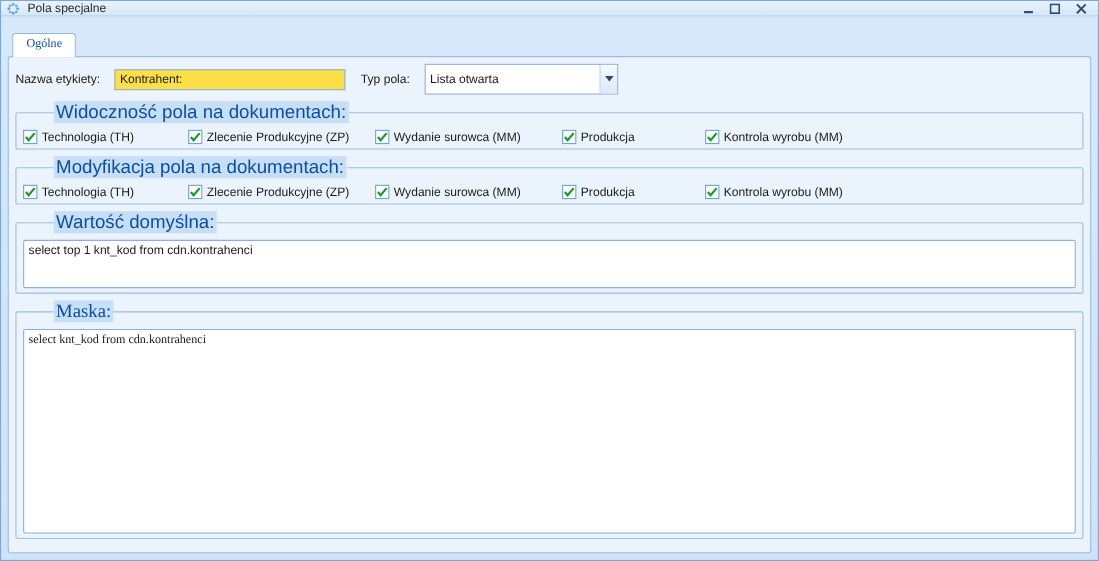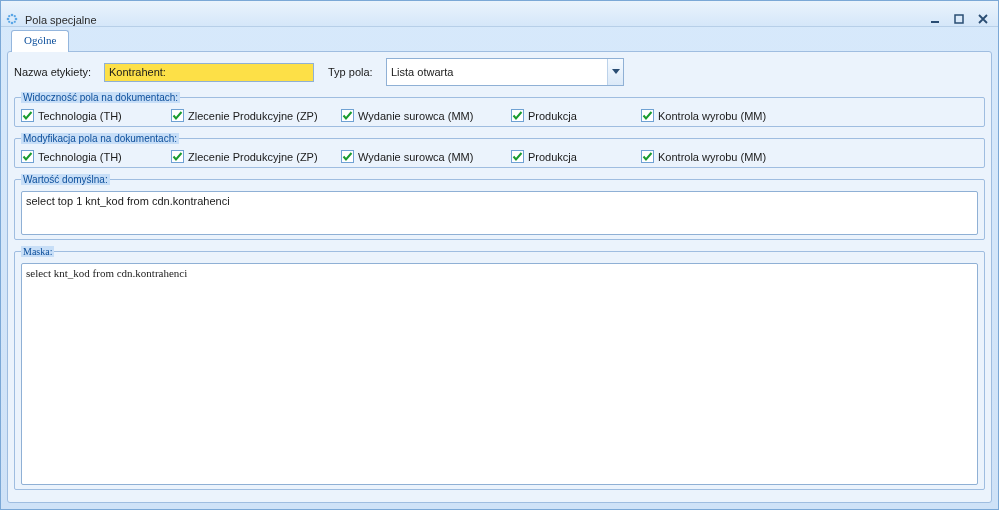--- a/index.html
+++ b/index.html
@@ -7,22 +7,22 @@
   body { background: #d6e7f7; width: 999px; height: 510px; overflow: hidden; }
 
   .window {
     width: 999px; height: 510px;
     background: linear-gradient(to bottom, #d7e9fb 0%, #cfe2f7 100%);
     border: 1px solid #7ba8d6;
     position: relative;
   }
 
   .titlebar {
-    height: 26px;
-    display: flex; align-items: flex-end;
+    height: 14px;
+    display: flex; align-items: center;
     padding: 0 4px;
     background: linear-gradient(to bottom, #eaf3fc, #d5e7f9);
     border-bottom: 1px solid #b7cfe8;
   }
   .titlebar .app-icon {
     width: 14px; height: 14px; margin-right: 6px;
     display: inline-flex; align-items: center; justify-content: center;
   }
   .titlebar .title { flex: 1; color: #2a2a2a; }
   .winbtn {
@@ -97,21 +97,21 @@
     color: #8795a6;
   }
 
   .textbox {
     width: 210px; height: 19px;
     background: #fde047; border: 1px solid #8fb0d5;
     padding: 0 4px;
     display: flex; align-items: center;
   }
   .combo {
-    width: 238px; height: 19px;
+    width: 176px; height: 19px;
     background: #fff; border: 1px solid #8fb0d5;
     display: flex; align-items: center;
     padding: 13px 4px;
     position: relative;
   }
   .combo .arrow {
     position: absolute; right: 0; top: 0; bottom: 0;
     width: 16px;
     border-left: 1px solid #bcd2ea;
     background: linear-gradient(to bottom, #f5faff, #dbe9f8);
@@ -123,21 +123,22 @@
     border: 1px solid #9fbde0;
     border-radius: 2px;
     margin: 0 0 6px 0;
     padding: 6px 6px 4px 6px;
     background: #ebf3fc;
   }
   fieldset.group > legend {
     color: #0b4e9b;
     padding: 0 2px;
     background: #c7def7;
-    font-size: 10px;
+    font-size: 17px;
+    margin-left: 28px;
   }
 
   .checkrow {
     display: grid;
     grid-template-columns: 150px 170px 170px 130px 180px;
     gap: 0;
   }
   .check {
     display: flex; align-items: center;
     cursor: pointer;

